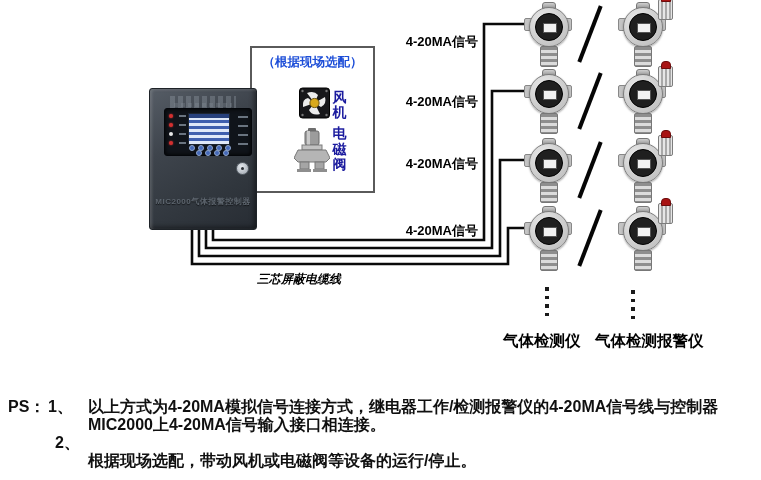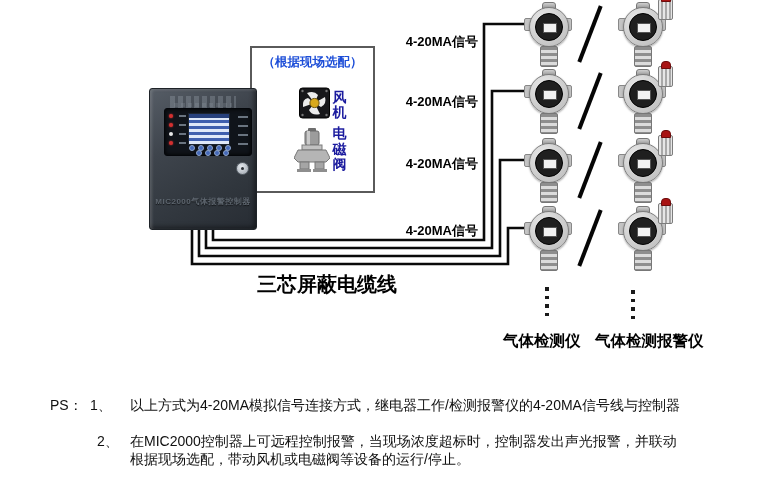--- a/index.html
+++ b/index.html
@@ -68,24 +68,24 @@
     background:repeating-linear-gradient(90deg,#e6e6e6 0 2px,#a8a8a8 2px 4px);}
   .det-alarm .cap{position:absolute;left:2px;top:-6px;width:8px;height:6px;border-radius:4px 4px 0 0;
     background:var(--alarm-red);border:1px solid #6d0d0d;}
   .slash{position:absolute;width:4px;height:60px;background:#060606;transform:rotate(21deg);z-index:2;}
   .sig-label{position:absolute;left:396px;width:82px;text-align:right;font-size:13px;font-weight:bold;color:#000;z-index:2;}
 
   .dots-col{position:absolute;width:4px;z-index:2;}
   .dots-col i{display:block;width:3.5px;height:3.5px;background:#1a1a1a;margin-bottom:5px;}
 
   .legend-label{position:absolute;font-size:15.5px;font-weight:bold;color:#000;z-index:2;}
-  .cable-label{position:absolute;left:257px;top:271px;font-size:20px;font-weight:bold;color:#000;z-index:2;}
+  .cable-label{position:absolute;left:257px;top:271px;font-size:12px;font-weight:bold;color:#000;z-index:2;font-style:italic;}
 
   
-  .note{position:absolute;font-size:14px;font-weight:400;color:#101010;white-space:nowrap;z-index:2;margin-left:42px;}
+  .note{position:absolute;font-size:16px;font-weight:700;color:#101010;white-space:nowrap;z-index:2;}
 </style>
 </head>
 <body>
 
 <div class="canvas">
 
   <svg class="wires" width="761" height="480">
 
     <polyline points="213,227 213,240 484,240 484,24 527,24" fill="none" stroke="#0a0a0a" stroke-width="2.6"></polyline>
     <polyline points="206,227 206,248 492,248 492,91 527,91" fill="none" stroke="#0a0a0a" stroke-width="2.6"></polyline>
@@ -303,17 +303,17 @@
       <i></i>
       <i></i>
     </div>
 
   <div class="legend-label" style="left:595px;top:331px">气体检测报警仪</div>
   <div class="legend-label" style="left:503px;top:331px">气体检测仪</div>
 
   <div class="note" style="left:8px;top:397px">PS：</div>
   <div class="note" style="left:48px;top:397px">1、</div>
   <div class="note" style="left:88px;top:397px">以上方式为4-20MA模拟信号连接方式，继电器工作/检测报警仪的4-20MA信号线与控制器</div>
+  <div class="note" style="left:88px;top:415px">MIC2000上4-20MA信号输入接口相连接。</div>
   <div class="note" style="left:55px;top:433px">2、</div>
-  <div class="note" style="left:88px;top:433px">在MIC2000控制器上可远程控制报警，当现场浓度超标时，控制器发出声光报警，并联动</div>
   <div class="note" style="left:88px;top:451px">根据现场选配，带动风机或电磁阀等设备的运行/停止。</div>
 
 </div>
 
 </body></html>

